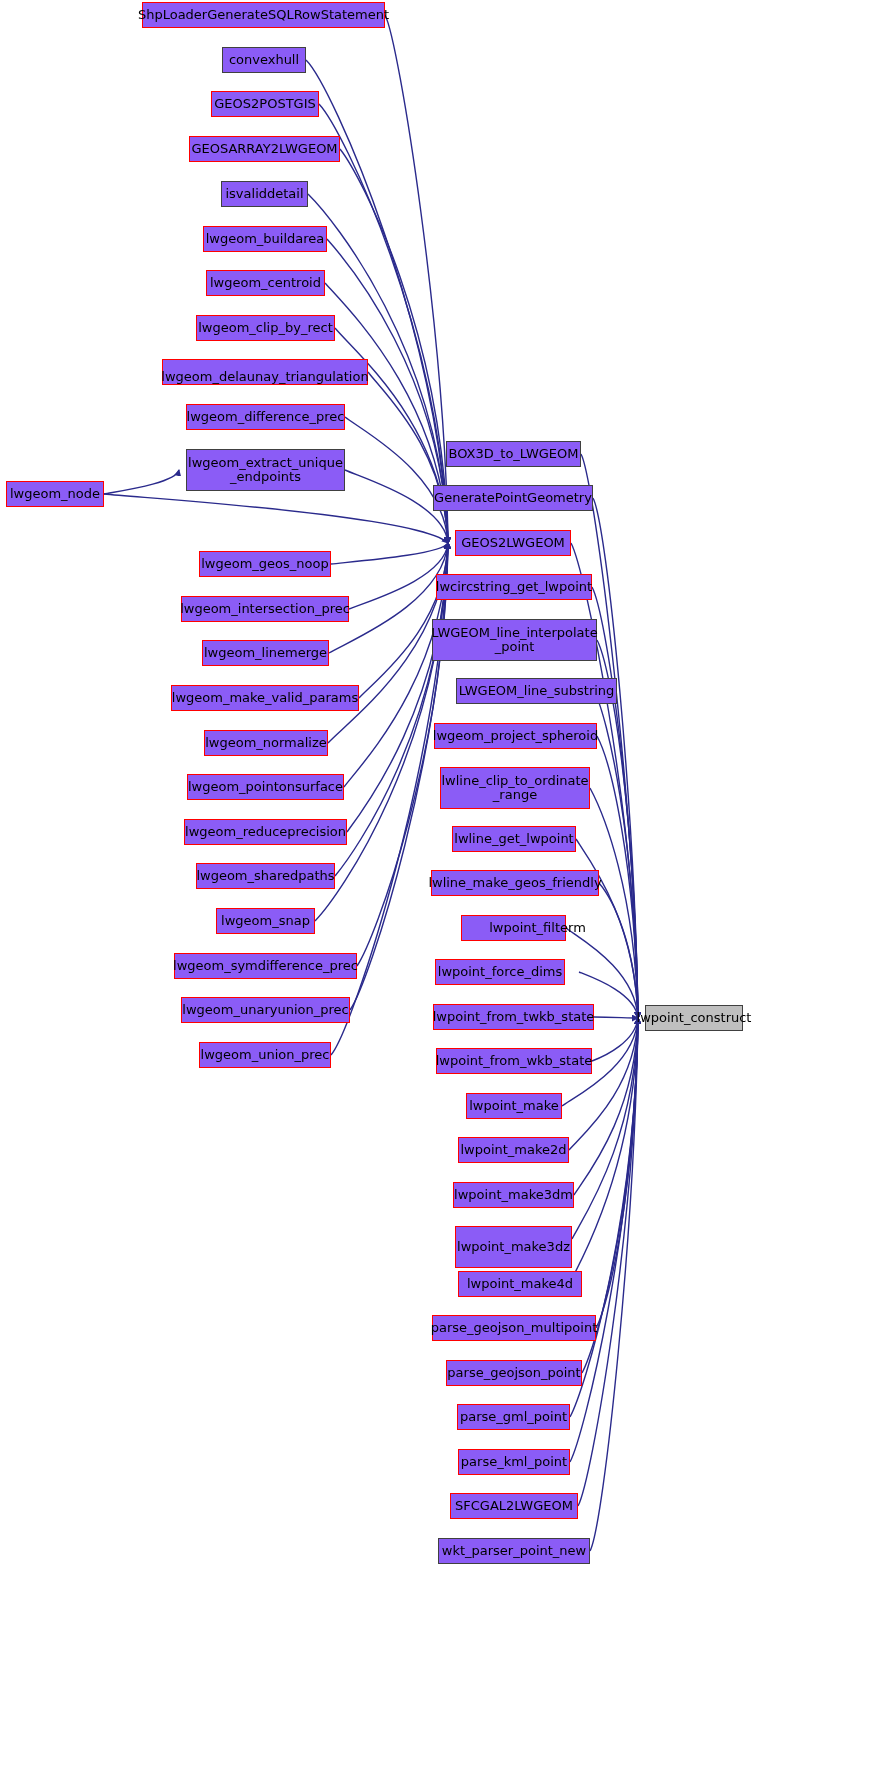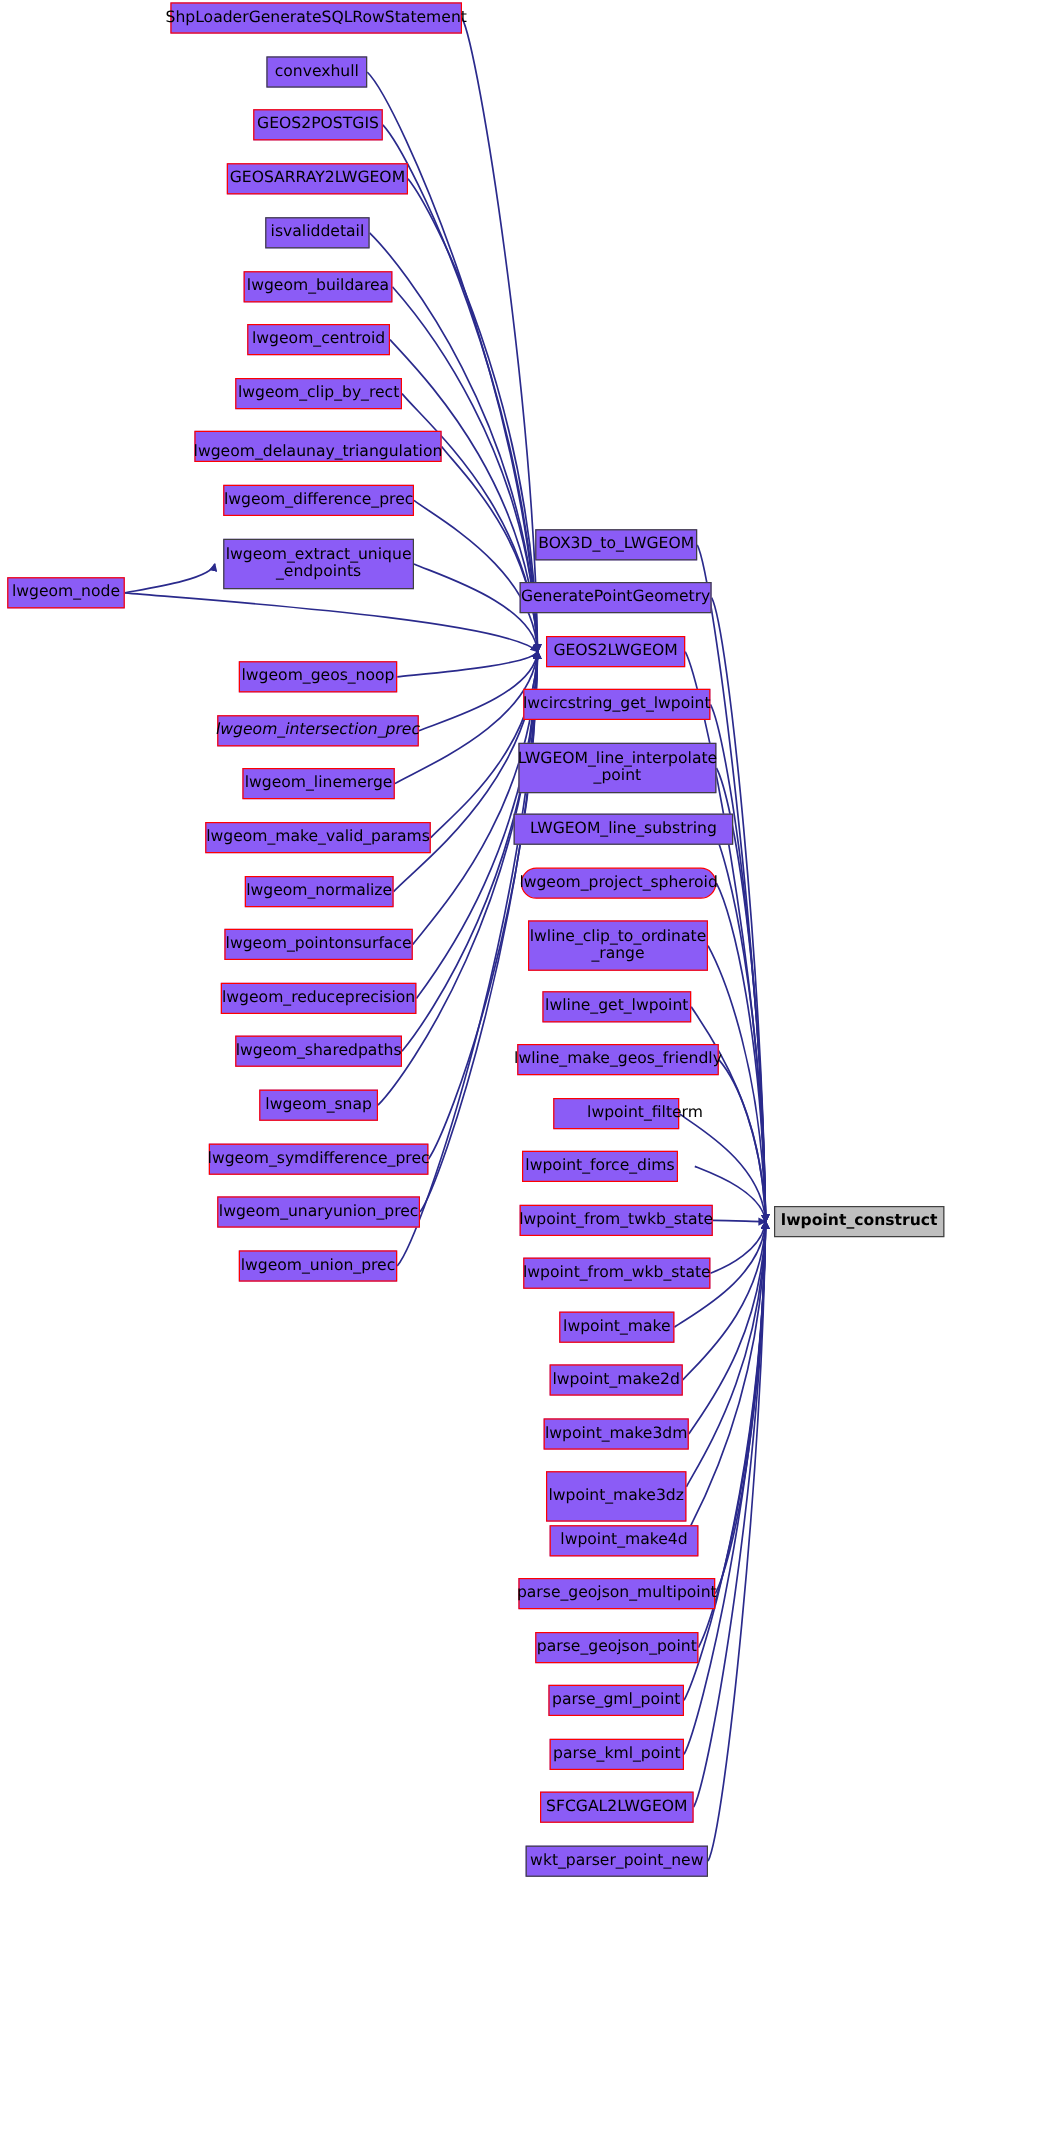--- a/index.html
+++ b/index.html
@@ -129,53 +129,53 @@
       <div class="node" style="left: 189px; top: 136px; width: 151px; height: 26px;"><span>GEOSARRAY2LWGEOM</span></div>
       <div class="node black" style="left: 221px; top: 181px; width: 87px; height: 26px;"><span>isvaliddetail</span></div>
       <div class="node" style="left: 203px; top: 226px; width: 124px; height: 26px;"><span>lwgeom_buildarea</span></div>
       <div class="node" style="left: 206px; top: 270px; width: 119px; height: 26px;"><span>lwgeom_centroid</span></div>
       <div class="node" style="left: 196px; top: 315px; width: 139px; height: 26px;"><span>lwgeom_clip_by_rect</span></div>
       <div class="node" style="left: 162px; top: 359px; width: 206px; height: 26px; align-items: flex-end;"><span>lwgeom_delaunay_triangulation</span></div>
       <div class="node" style="left: 186px; top: 404px; width: 159px; height: 26px;"><span>lwgeom_difference_prec</span></div>
       <div class="node black" style="left: 186px; top: 449px; width: 159px; height: 42px;"><span>lwgeom_extract_unique
 _endpoints</span></div>
       <div class="node" style="left: 199px; top: 551px; width: 132px; height: 26px;"><span>lwgeom_geos_noop</span></div>
-      <div class="node" style="left: 181px; top: 596px; width: 168px; height: 26px; font-style: italic;"><span>lwgeom_intersection_prec</span></div>
+      <div class="node" style="left: 181px; top: 596px; width: 168px; height: 26px;"><span>lwgeom_intersection_prec</span></div>
       <div class="node" style="left: 202px; top: 640px; width: 127px; height: 26px;"><span>lwgeom_linemerge</span></div>
       <div class="node" style="left: 171px; top: 685px; width: 188px; height: 26px;"><span>lwgeom_make_valid_params</span></div>
       <div class="node" style="left: 204px; top: 730px; width: 124px; height: 26px;"><span>lwgeom_normalize</span></div>
       <div class="node" style="left: 187px; top: 774px; width: 157px; height: 26px;"><span>lwgeom_pointonsurface</span></div>
       <div class="node" style="left: 184px; top: 819px; width: 163px; height: 26px;"><span>lwgeom_reduceprecision</span></div>
       <div class="node" style="left: 196px; top: 863px; width: 139px; height: 26px;"><span>lwgeom_sharedpaths</span></div>
       <div class="node" style="left: 216px; top: 908px; width: 99px; height: 26px;"><span>lwgeom_snap</span></div>
       <div class="node" style="left: 174px; top: 953px; width: 183px; height: 26px;"><span>lwgeom_symdifference_prec</span></div>
       <div class="node" style="left: 181px; top: 997px; width: 169px; height: 26px;"><span>lwgeom_unaryunion_prec</span></div>
       <div class="node" style="left: 199px; top: 1042px; width: 132px; height: 26px;"><span>lwgeom_union_prec</span></div>
       <div class="node black" style="left: 446px; top: 441px; width: 135px; height: 26px;"><span>BOX3D_to_LWGEOM</span></div>
       <div class="node black" style="left: 433px; top: 485px; width: 160px; height: 26px;"><span>GeneratePointGeometry</span></div>
       <div class="node" style="left: 455px; top: 530px; width: 116px; height: 26px;"><span>GEOS2LWGEOM</span></div>
       <div class="node" style="left: 436px; top: 574px; width: 156px; height: 26px;"><span>lwcircstring_get_lwpoint</span></div>
       <div class="node black" style="left: 432px; top: 619px; width: 165px; height: 42px;"><span>LWGEOM_line_interpolate
 _point</span></div>
-      <div class="node black" style="left: 428px; top: 678px; width: 183px; height: 26px;"><span>LWGEOM_line_substring</span></div>
-      <div class="node" style="left: 434px; top: 723px; width: 163px; height: 26px; border-radius: 13px;"><span>lwgeom_project_spheroid</span></div>
+      <div class="node black" style="left: 456px; top: 678px; width: 161px; height: 26px;"><span>LWGEOM_line_substring</span></div>
+      <div class="node" style="left: 434px; top: 723px; width: 163px; height: 26px;"><span>lwgeom_project_spheroid</span></div>
       <div class="node" style="left: 440px; top: 767px; width: 150px; height: 42px;"><span>lwline_clip_to_ordinate
 _range</span></div>
       <div class="node" style="left: 452px; top: 826px; width: 124px; height: 26px;"><span>lwline_get_lwpoint</span></div>
       <div class="node" style="left: 431px; top: 870px; width: 168px; height: 26px;"><span>lwline_make_geos_friendly</span></div>
       <div class="node" style="left: 461px; top: 915px; width: 105px; height: 26px; padding-left: 48px;"><span>lwpoint_filterm</span></div>
       <div class="node" style="left: 435px; top: 959px; width: 130px; height: 26px;"><span>lwpoint_force_dims</span></div>
       <div class="node" style="left: 433px; top: 1004px; width: 161px; height: 26px;"><span>lwpoint_from_twkb_state</span></div>
       <div class="node" style="left: 436px; top: 1048px; width: 156px; height: 26px;"><span>lwpoint_from_wkb_state</span></div>
       <div class="node" style="left: 466px; top: 1093px; width: 96px; height: 26px;"><span>lwpoint_make</span></div>
       <div class="node" style="left: 458px; top: 1137px; width: 111px; height: 26px;"><span>lwpoint_make2d</span></div>
       <div class="node" style="left: 453px; top: 1182px; width: 121px; height: 26px;"><span>lwpoint_make3dm</span></div>
       <div class="node" style="left: 455px; top: 1226px; width: 117px; height: 42px;"><span>lwpoint_make3dz</span></div>
       <div class="node" style="left: 458px; top: 1271px; width: 124px; height: 26px;"><span>lwpoint_make4d</span></div>
       <div class="node" style="left: 432px; top: 1315px; width: 164px; height: 26px;"><span>parse_geojson_multipoint</span></div>
       <div class="node" style="left: 446px; top: 1360px; width: 136px; height: 26px;"><span>parse_geojson_point</span></div>
       <div class="node" style="left: 457px; top: 1404px; width: 113px; height: 26px;"><span>parse_gml_point</span></div>
       <div class="node" style="left: 458px; top: 1449px; width: 112px; height: 26px;"><span>parse_kml_point</span></div>
       <div class="node" style="left: 450px; top: 1493px; width: 128px; height: 26px;"><span>SFCGAL2LWGEOM</span></div>
       <div class="node black" style="left: 438px; top: 1538px; width: 152px; height: 26px;"><span>wkt_parser_point_new</span></div>
-      <div class="node target" style="left: 645px; top: 1005px; width: 142px; height: 26px; font-weight: bold;"><span>lwpoint_construct</span></div>
+      <div class="node target" style="left: 645px; top: 1005px; width: 98px; height: 26px;"><span>lwpoint_construct</span></div>
     </div>
 </div>
 
 </body></html>

